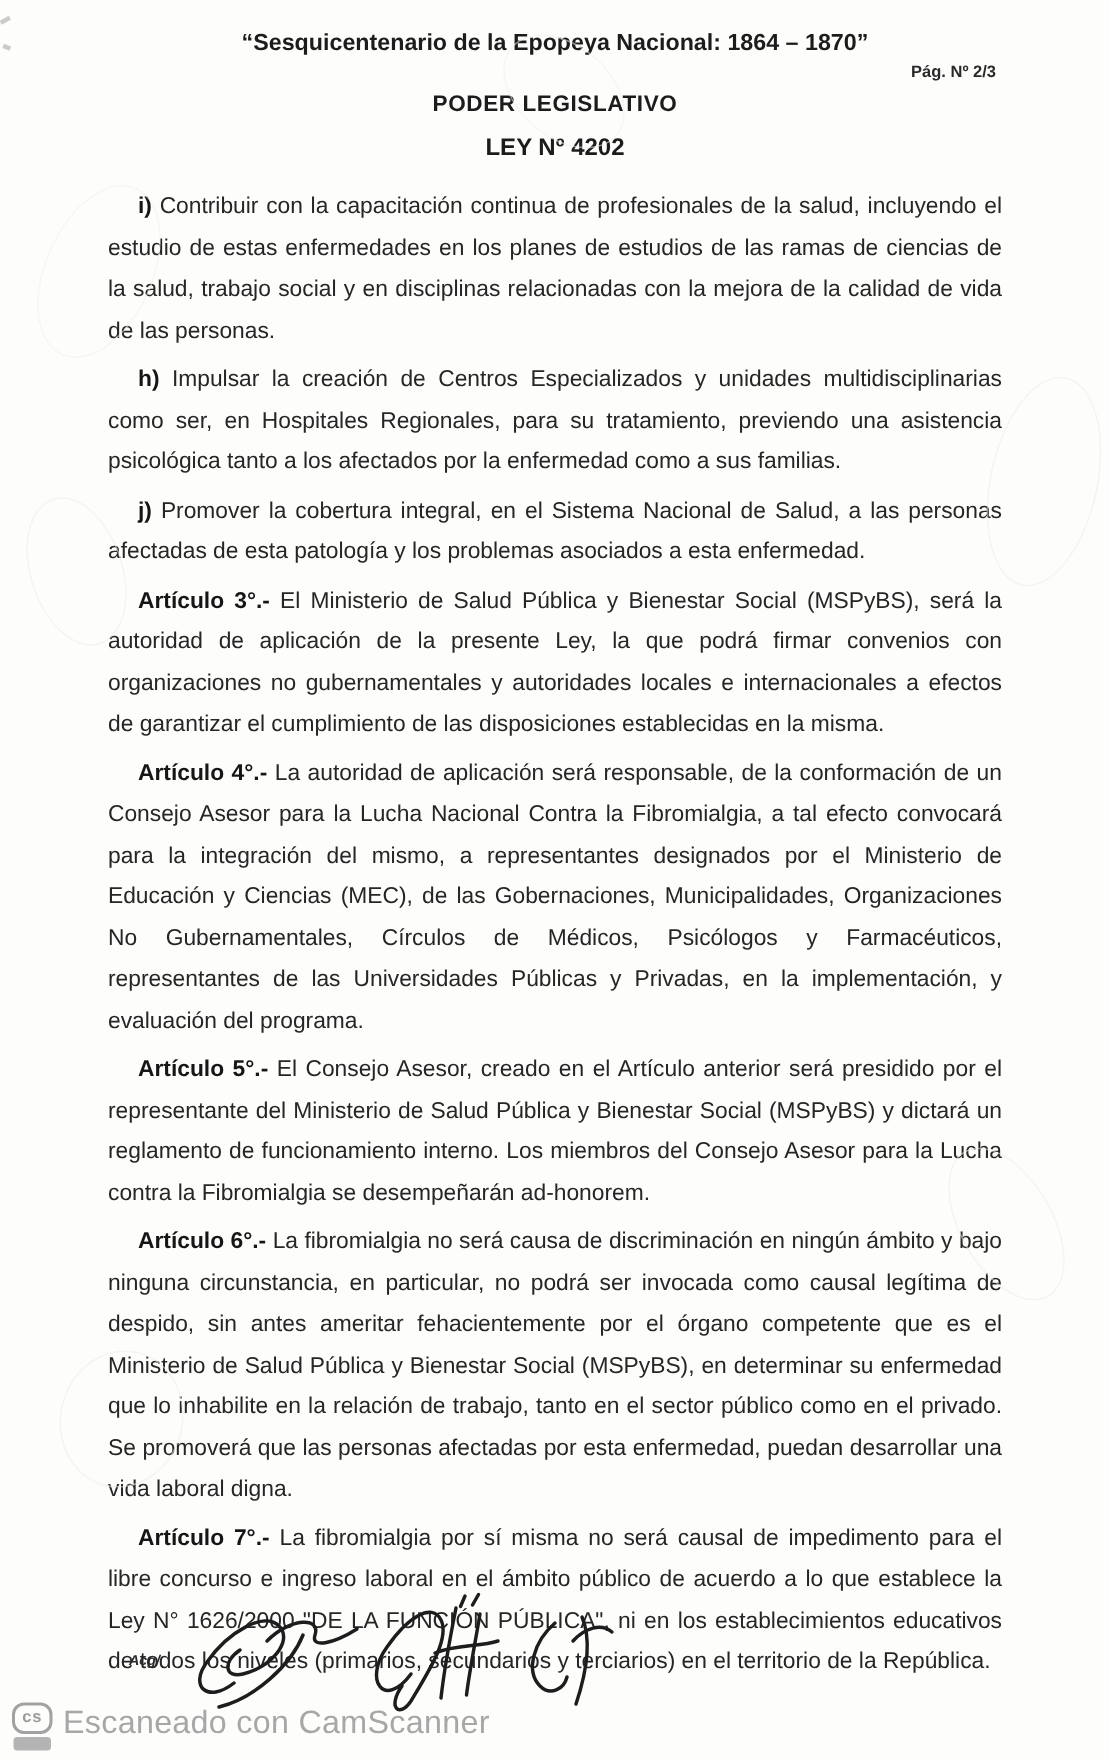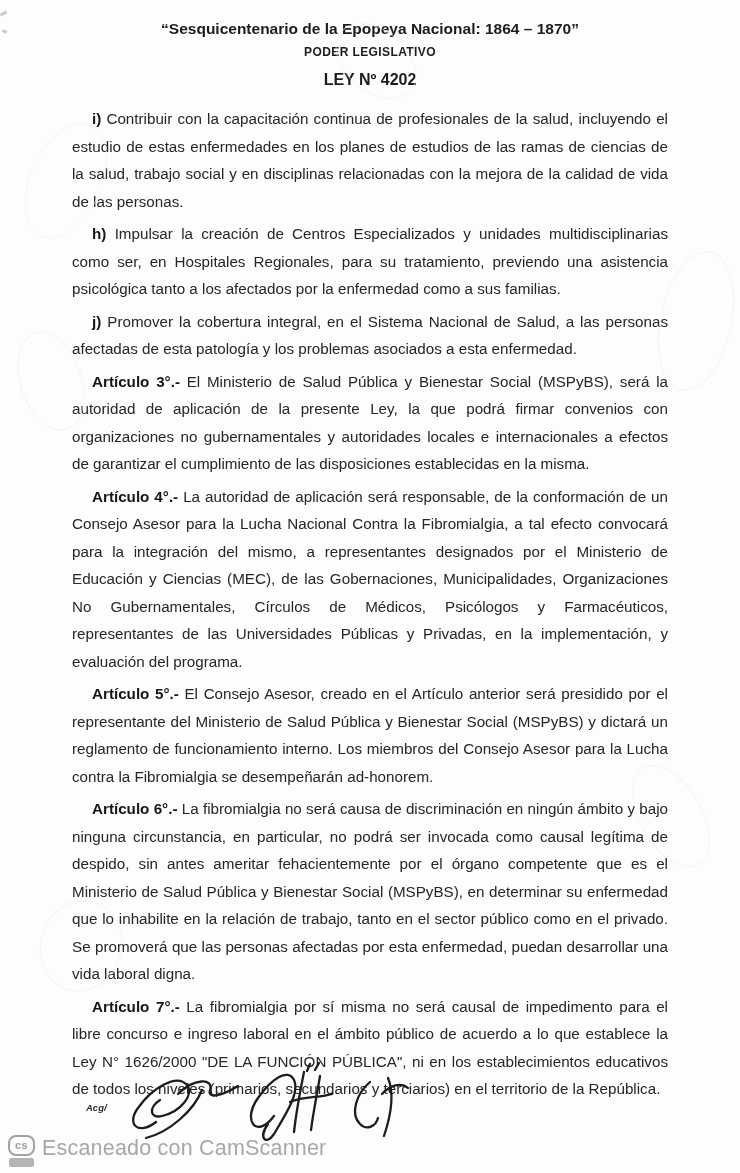--- a/index.html
+++ b/index.html
@@ -23,21 +23,21 @@
   .c4{left:330px;top:30px;width:90px;height:60px;transform:rotate(40deg);border-color:#f1f1ef;}
   .c5{left:640px;top:760px;width:60px;height:110px;transform:rotate(-30deg);}
   .c6{left:40px;top:900px;width:80px;height:90px;transform:rotate(15deg);}
   .smudge{position:absolute;background:#9a9a9a;opacity:.5;pointer-events:none;}
   .s1{left:0;top:12px;width:7px;height:3px;transform:rotate(-30deg);}
   .s2{left:2px;top:30px;width:5px;height:3px;transform:rotate(20deg);}
 
   .header{padding-top:20px;text-align:center;}
   .quote{font-weight:bold;font-size:15.5px;color:#1c1c1c;}
   .pagenum{text-align:right;padding-right:76px;font-weight:bold;font-size:11px;margin-top:4px;color:#2a2a2a;}
-  .institution{font-weight:bold;font-size:12px;margin-top:7px;letter-spacing:.4px;color:#1c1c1c;}
+  .institution{font-weight:bold;font-size:15px;margin-top:7px;letter-spacing:.4px;color:#1c1c1c;}
   .law-title{font-weight:bold;font-size:16px;margin-top:12px;color:#1c1c1c;}
 
   .content{
     margin:16px 72px 0 72px;
     font-size:15.2px;
     line-height:27.5px;
   }
   .para{
     margin:0 0 5px 0;
     text-indent:20px;
@@ -79,20 +79,21 @@
   <div class="crease c2"></div>
   <div class="crease c3"></div>
   <div class="crease c4"></div>
   <div class="crease c5"></div>
   <div class="crease c6"></div>
   <div class="smudge s1"></div>
   <div class="smudge s2"></div>
 
   <div class="header">
     <div class="quote">“Sesquicentenario de la Epopeya Nacional: 1864 – 1870”</div>
+    <div class="pagenum">Pág. Nº 2/3</div>
     <div class="institution">PODER LEGISLATIVO</div>
     <div class="law-title">LEY Nº 4202</div>
   </div>
 
   <div class="content" id="paragraphs">
     <p class="para"><b class="plabel">i)</b> <span class="ptext">Contribuir con la capacitación continua de profesionales de la salud, incluyendo el estudio de estas enfermedades en los planes de estudios de las ramas de ciencias de la salud, trabajo social y en disciplinas relacionadas con la mejora de la calidad de vida de las personas.</span></p>
 
     <p class="para"><b class="plabel">h)</b> <span class="ptext">Impulsar la creación de Centros Especializados y unidades multidisciplinarias como ser, en Hospitales Regionales, para su tratamiento, previendo una asistencia psicológica tanto a los afectados por la enfermedad como a sus familias.</span></p>
 
     <p class="para"><b class="plabel">j)</b> <span class="ptext">Promover la cobertura integral, en el Sistema Nacional de Salud, a las personas afectadas de esta patología y los problemas asociados a esta enfermedad.</span></p>

